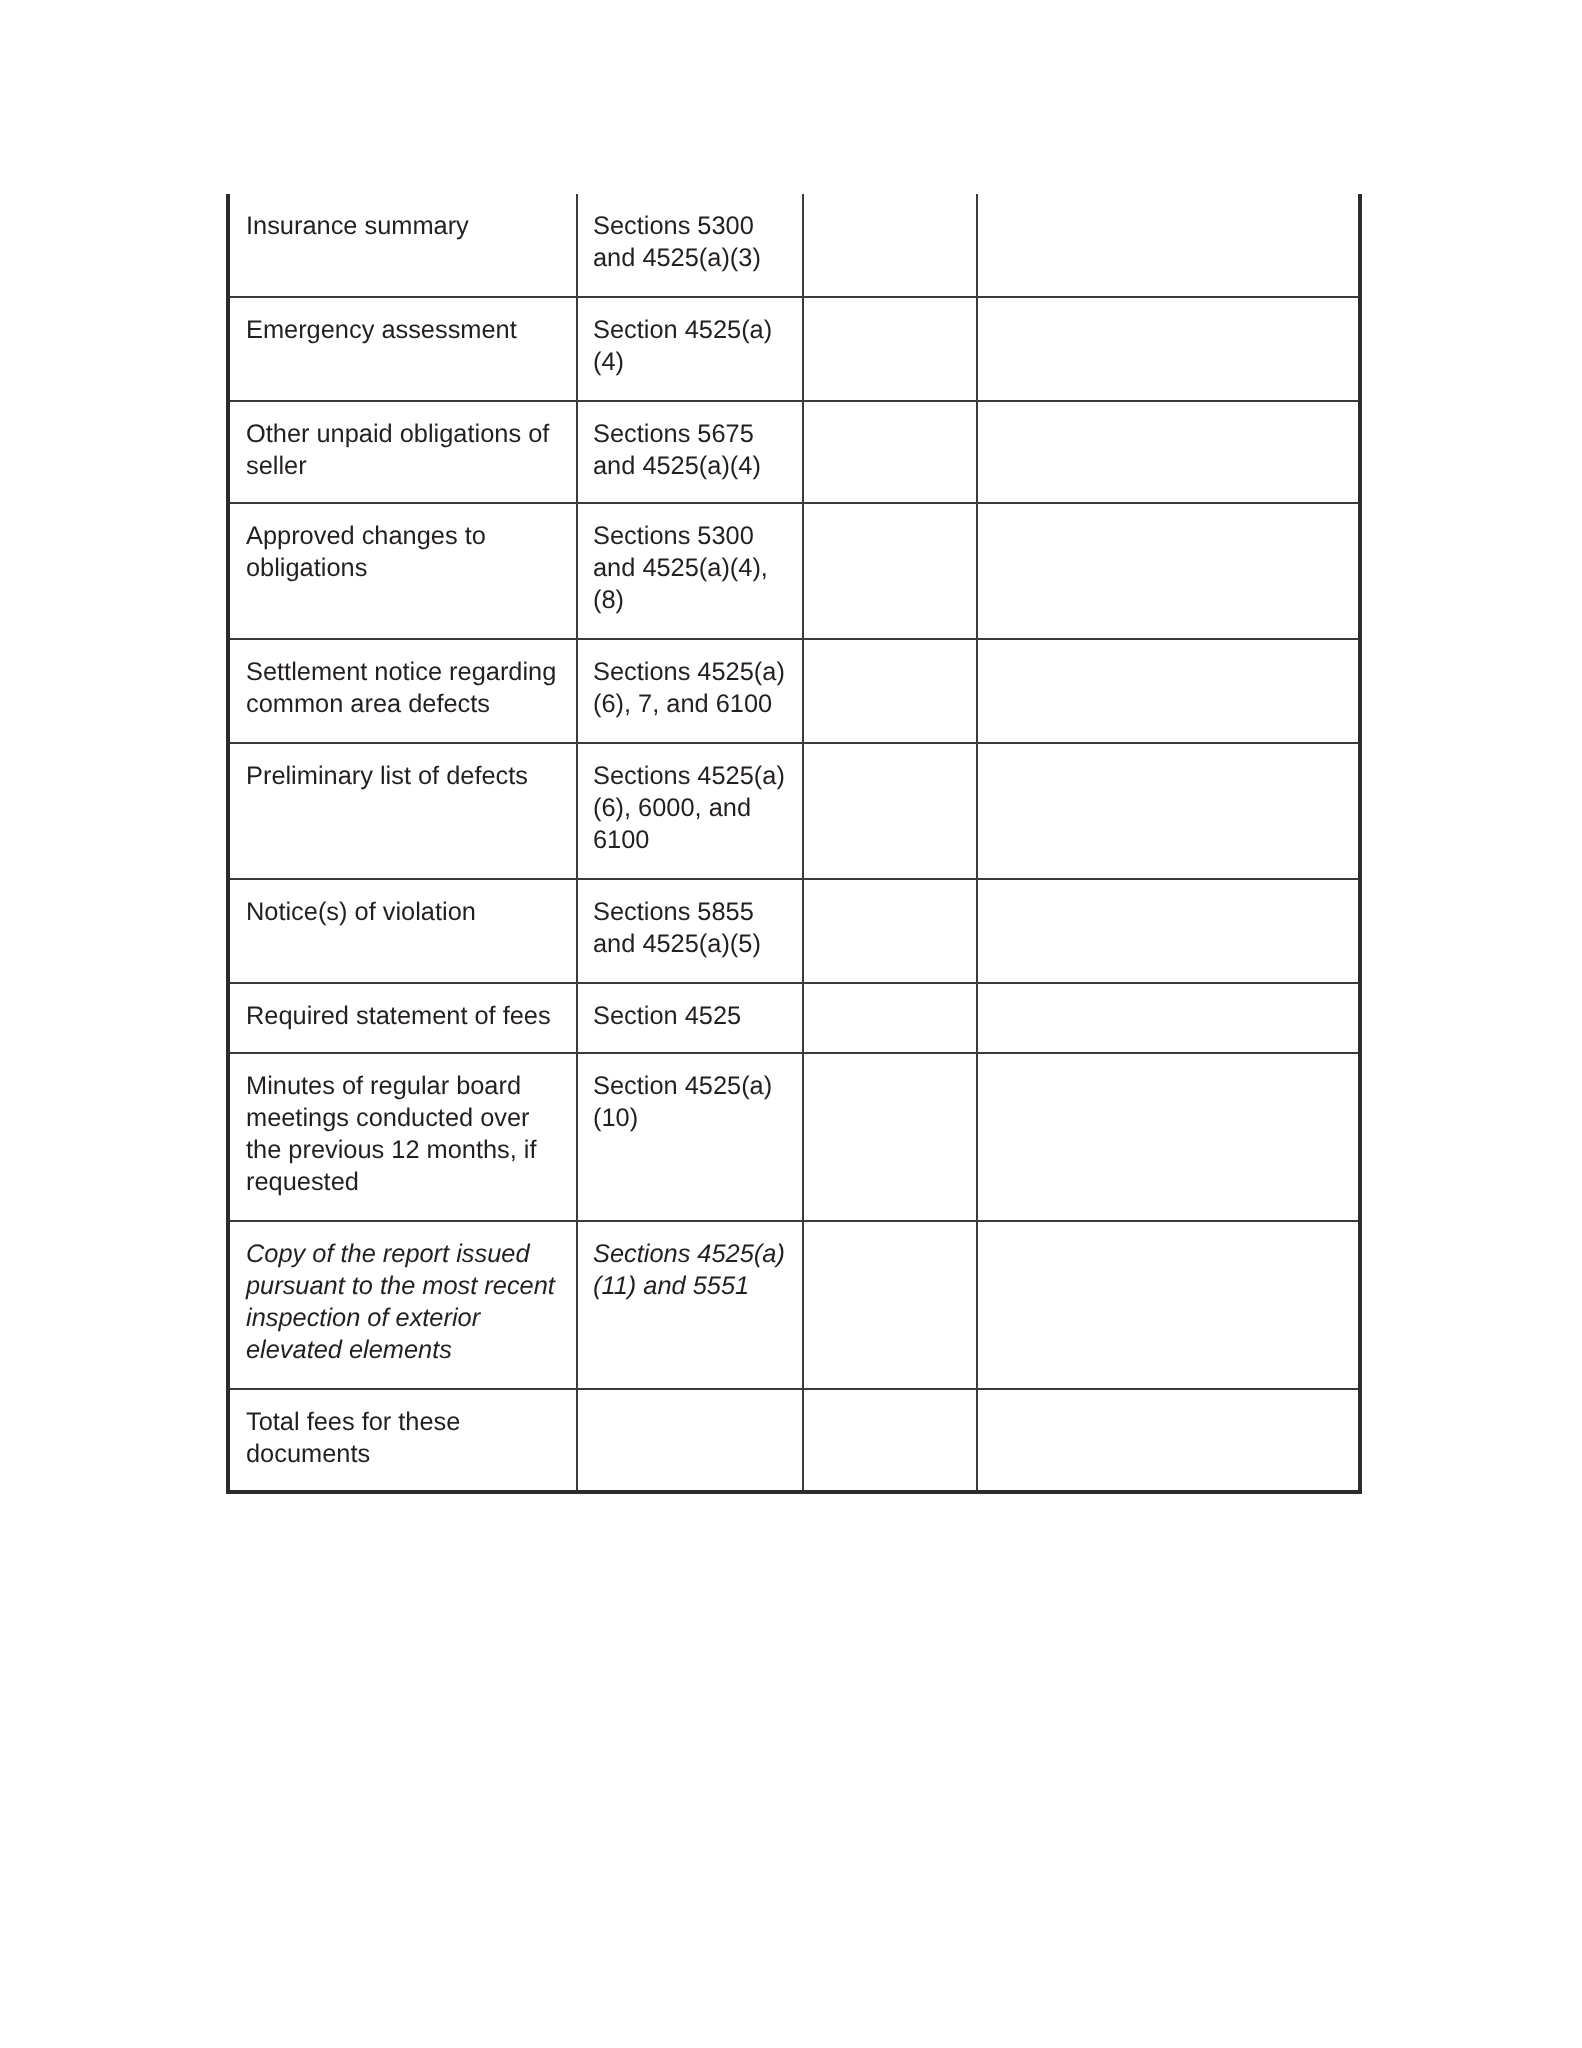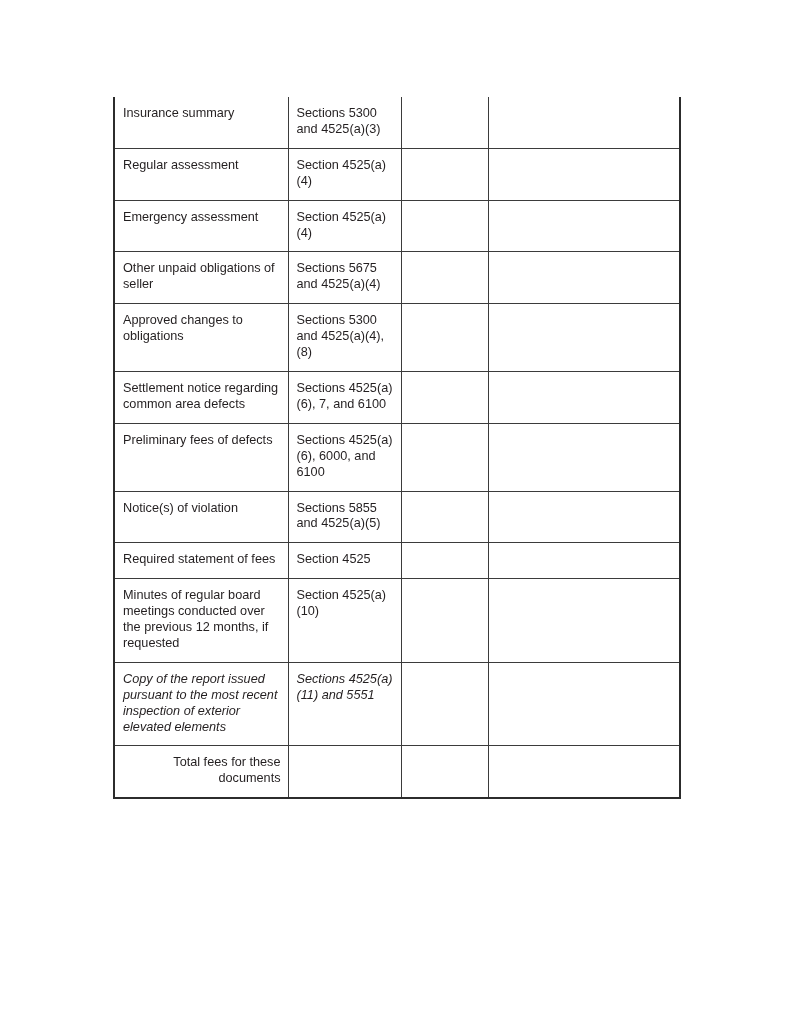--- a/index.html
+++ b/index.html
@@ -48,21 +48,21 @@
     font-size: 12.7px;
     line-height: 15.9px;
     color: #231f20;
     background: #ffffff;
     word-wrap: break-word;
   }
 
   
   .doc-table tr td:first-child { border-left: 2px solid #2c2c2c; }
   .doc-table tr td:last-child  { border-right: 2px solid #2c2c2c; }
-  .doc-table tr:last-child td  { border-bottom: 2px solid #2c2c2c; text-align: right; }
+  .doc-table tr:last-child td  { border-bottom: 2px solid #2c2c2c; }
   
   .doc-table tr:first-child td { border-top: none; }
 
   .cell-emph {
     font-weight: normal;
     font-style: italic;
   }
 
   .cell-blank {
     
@@ -81,26 +81,20 @@
       <col class="c4">
     </colgroup>
     <tbody>
         <tr>
           <td>Insurance summary</td>
           <td>Sections 5300 and 4525(a)(3)</td>
           <td class="cell-blank"></td>
           <td class="cell-blank"></td>
         </tr>
         <tr>
-          <td>Regular assessment</td>
-          <td>Section 4525(a)(4)</td>
-          <td class="cell-blank"></td>
-          <td class="cell-blank"></td>
-        </tr>
-        <tr>
           <td>Emergency assessment</td>
           <td>Section 4525(a)(4)</td>
           <td class="cell-blank"></td>
           <td class="cell-blank"></td>
         </tr>
         <tr>
           <td>Other unpaid obligations of seller</td>
           <td>Sections 5675 and 4525(a)(4)</td>
           <td class="cell-blank"></td>
           <td class="cell-blank"></td>
@@ -111,21 +105,21 @@
           <td class="cell-blank"></td>
           <td class="cell-blank"></td>
         </tr>
         <tr>
           <td>Settlement notice regarding common area defects</td>
           <td>Sections 4525(a)(6), 7, and 6100</td>
           <td class="cell-blank"></td>
           <td class="cell-blank"></td>
         </tr>
         <tr>
-          <td>Preliminary fees of defects</td>
+          <td>Preliminary list of defects</td>
           <td>Sections 4525(a)(6), 6000, and 6100</td>
           <td class="cell-blank"></td>
           <td class="cell-blank"></td>
         </tr>
         <tr>
           <td>Notice(s) of violation</td>
           <td>Sections 5855 and 4525(a)(5)</td>
           <td class="cell-blank"></td>
           <td class="cell-blank"></td>
         </tr>

